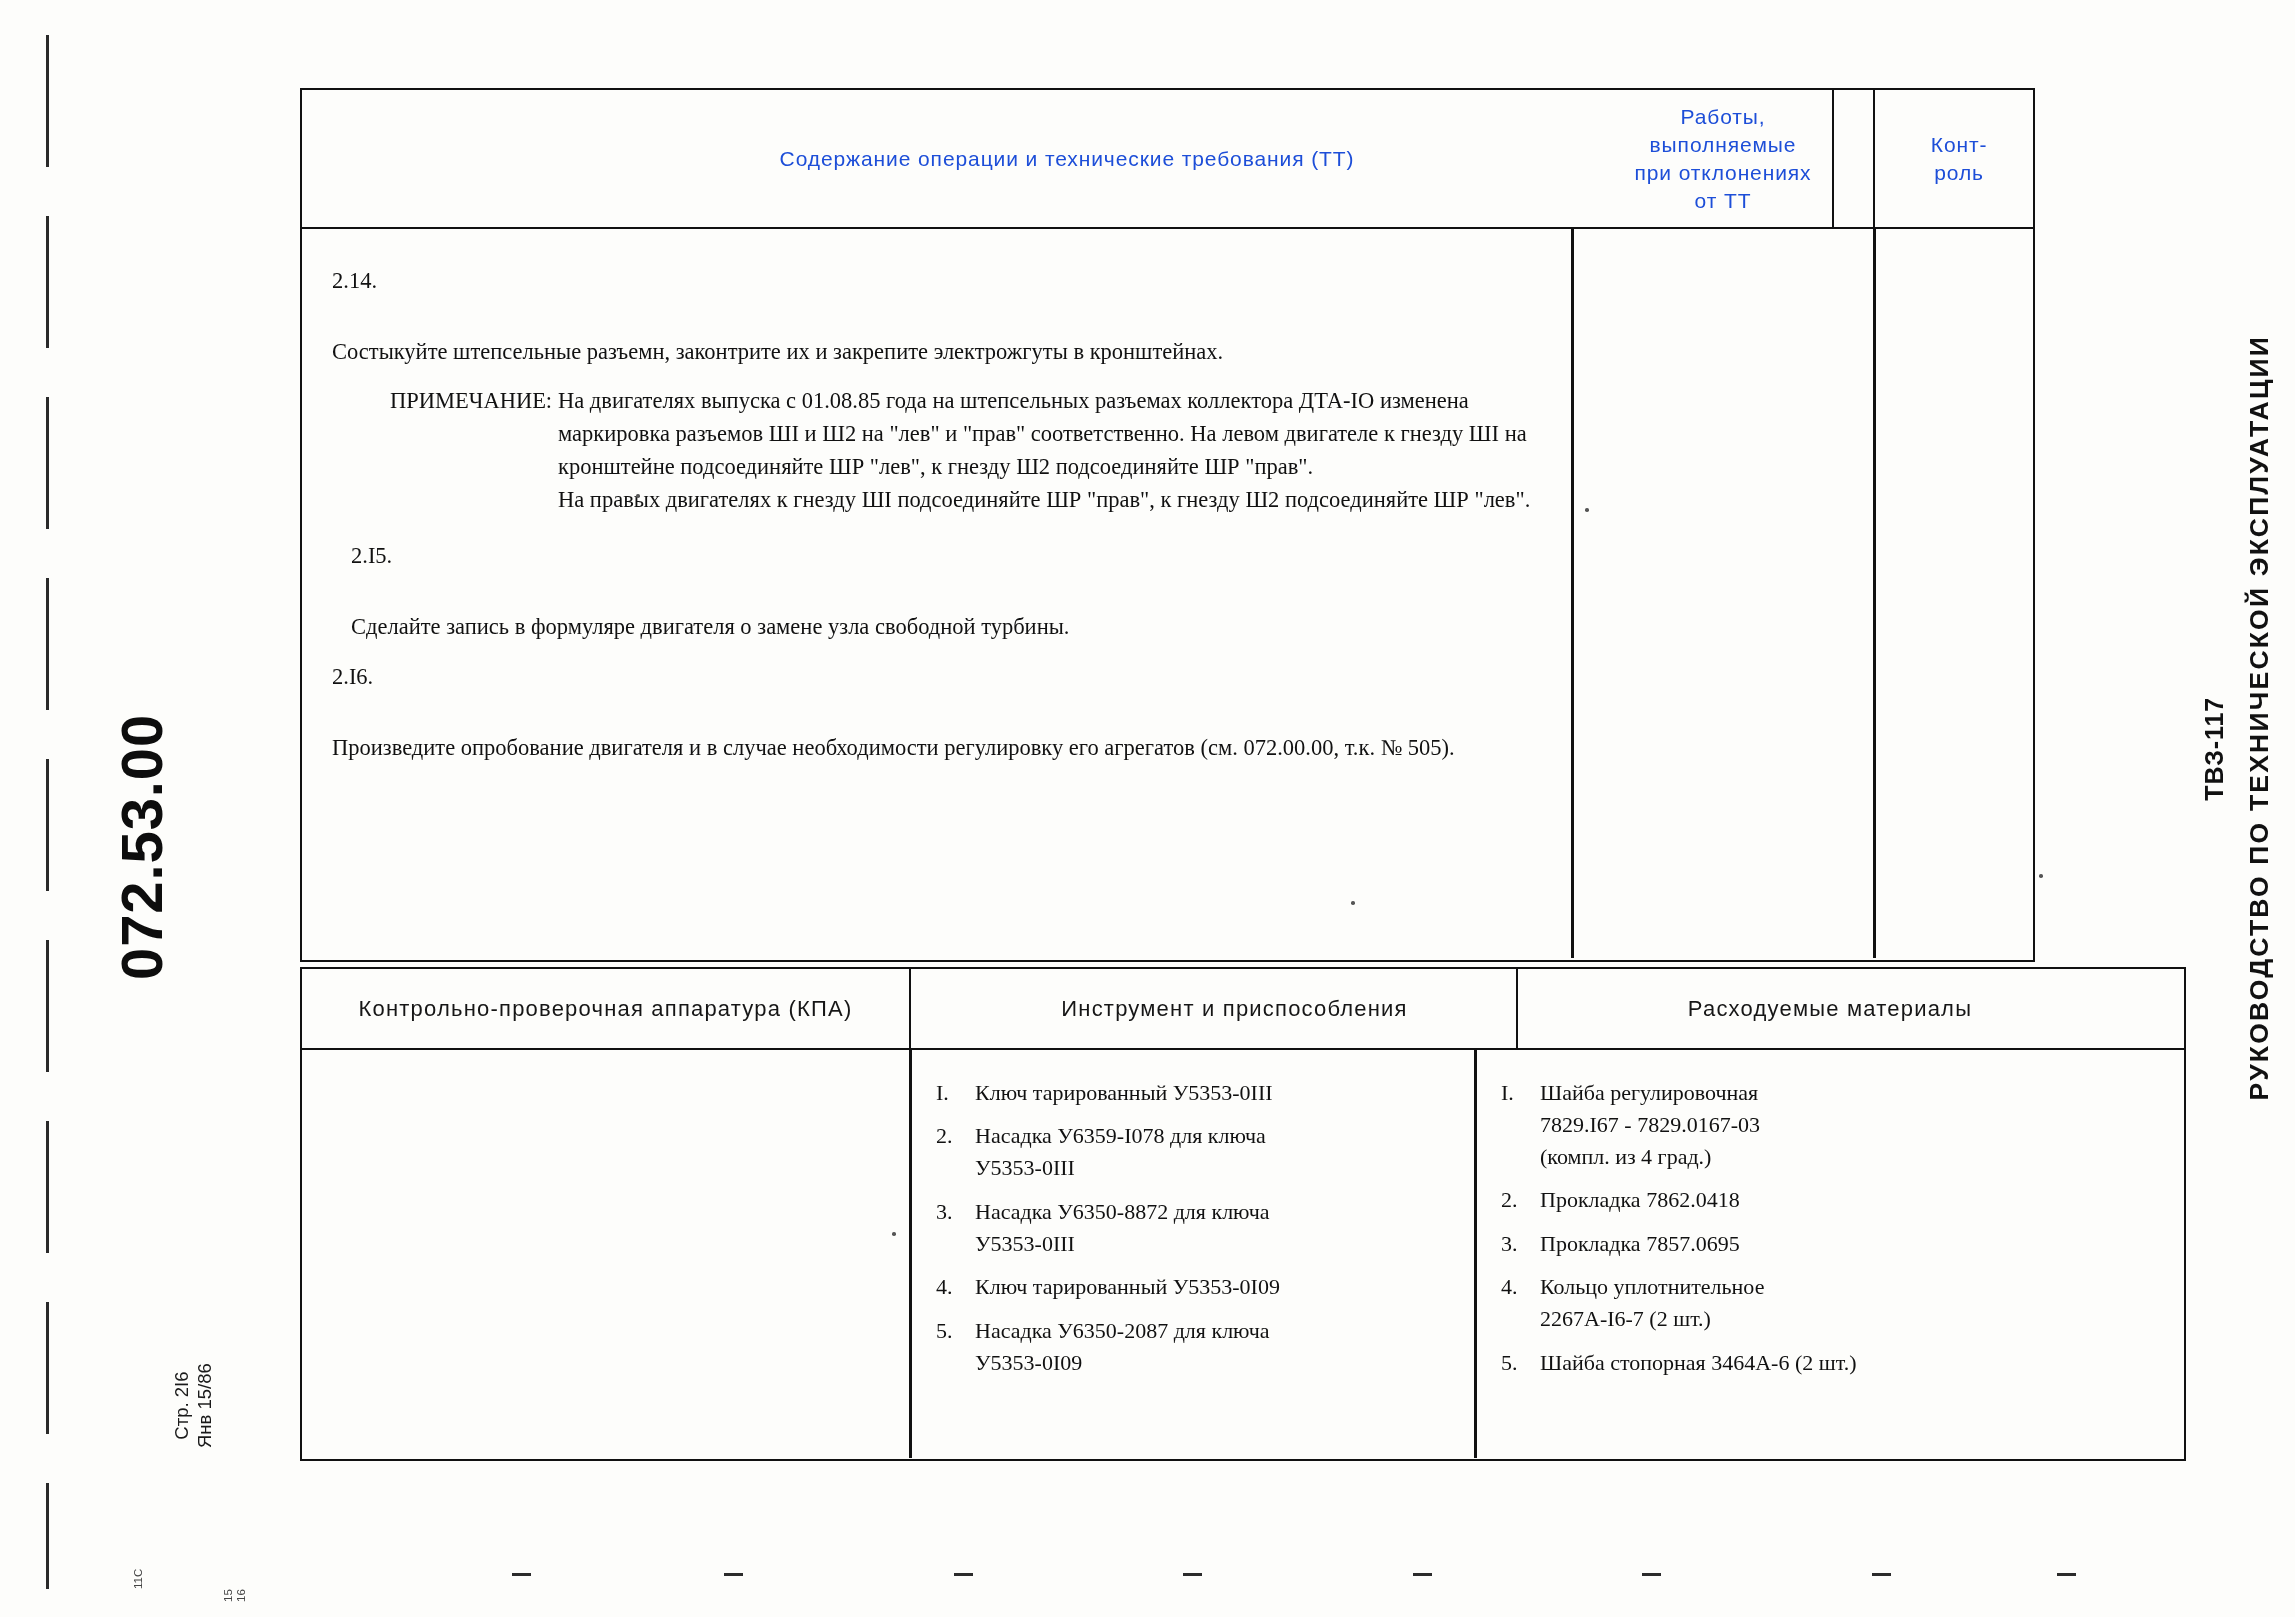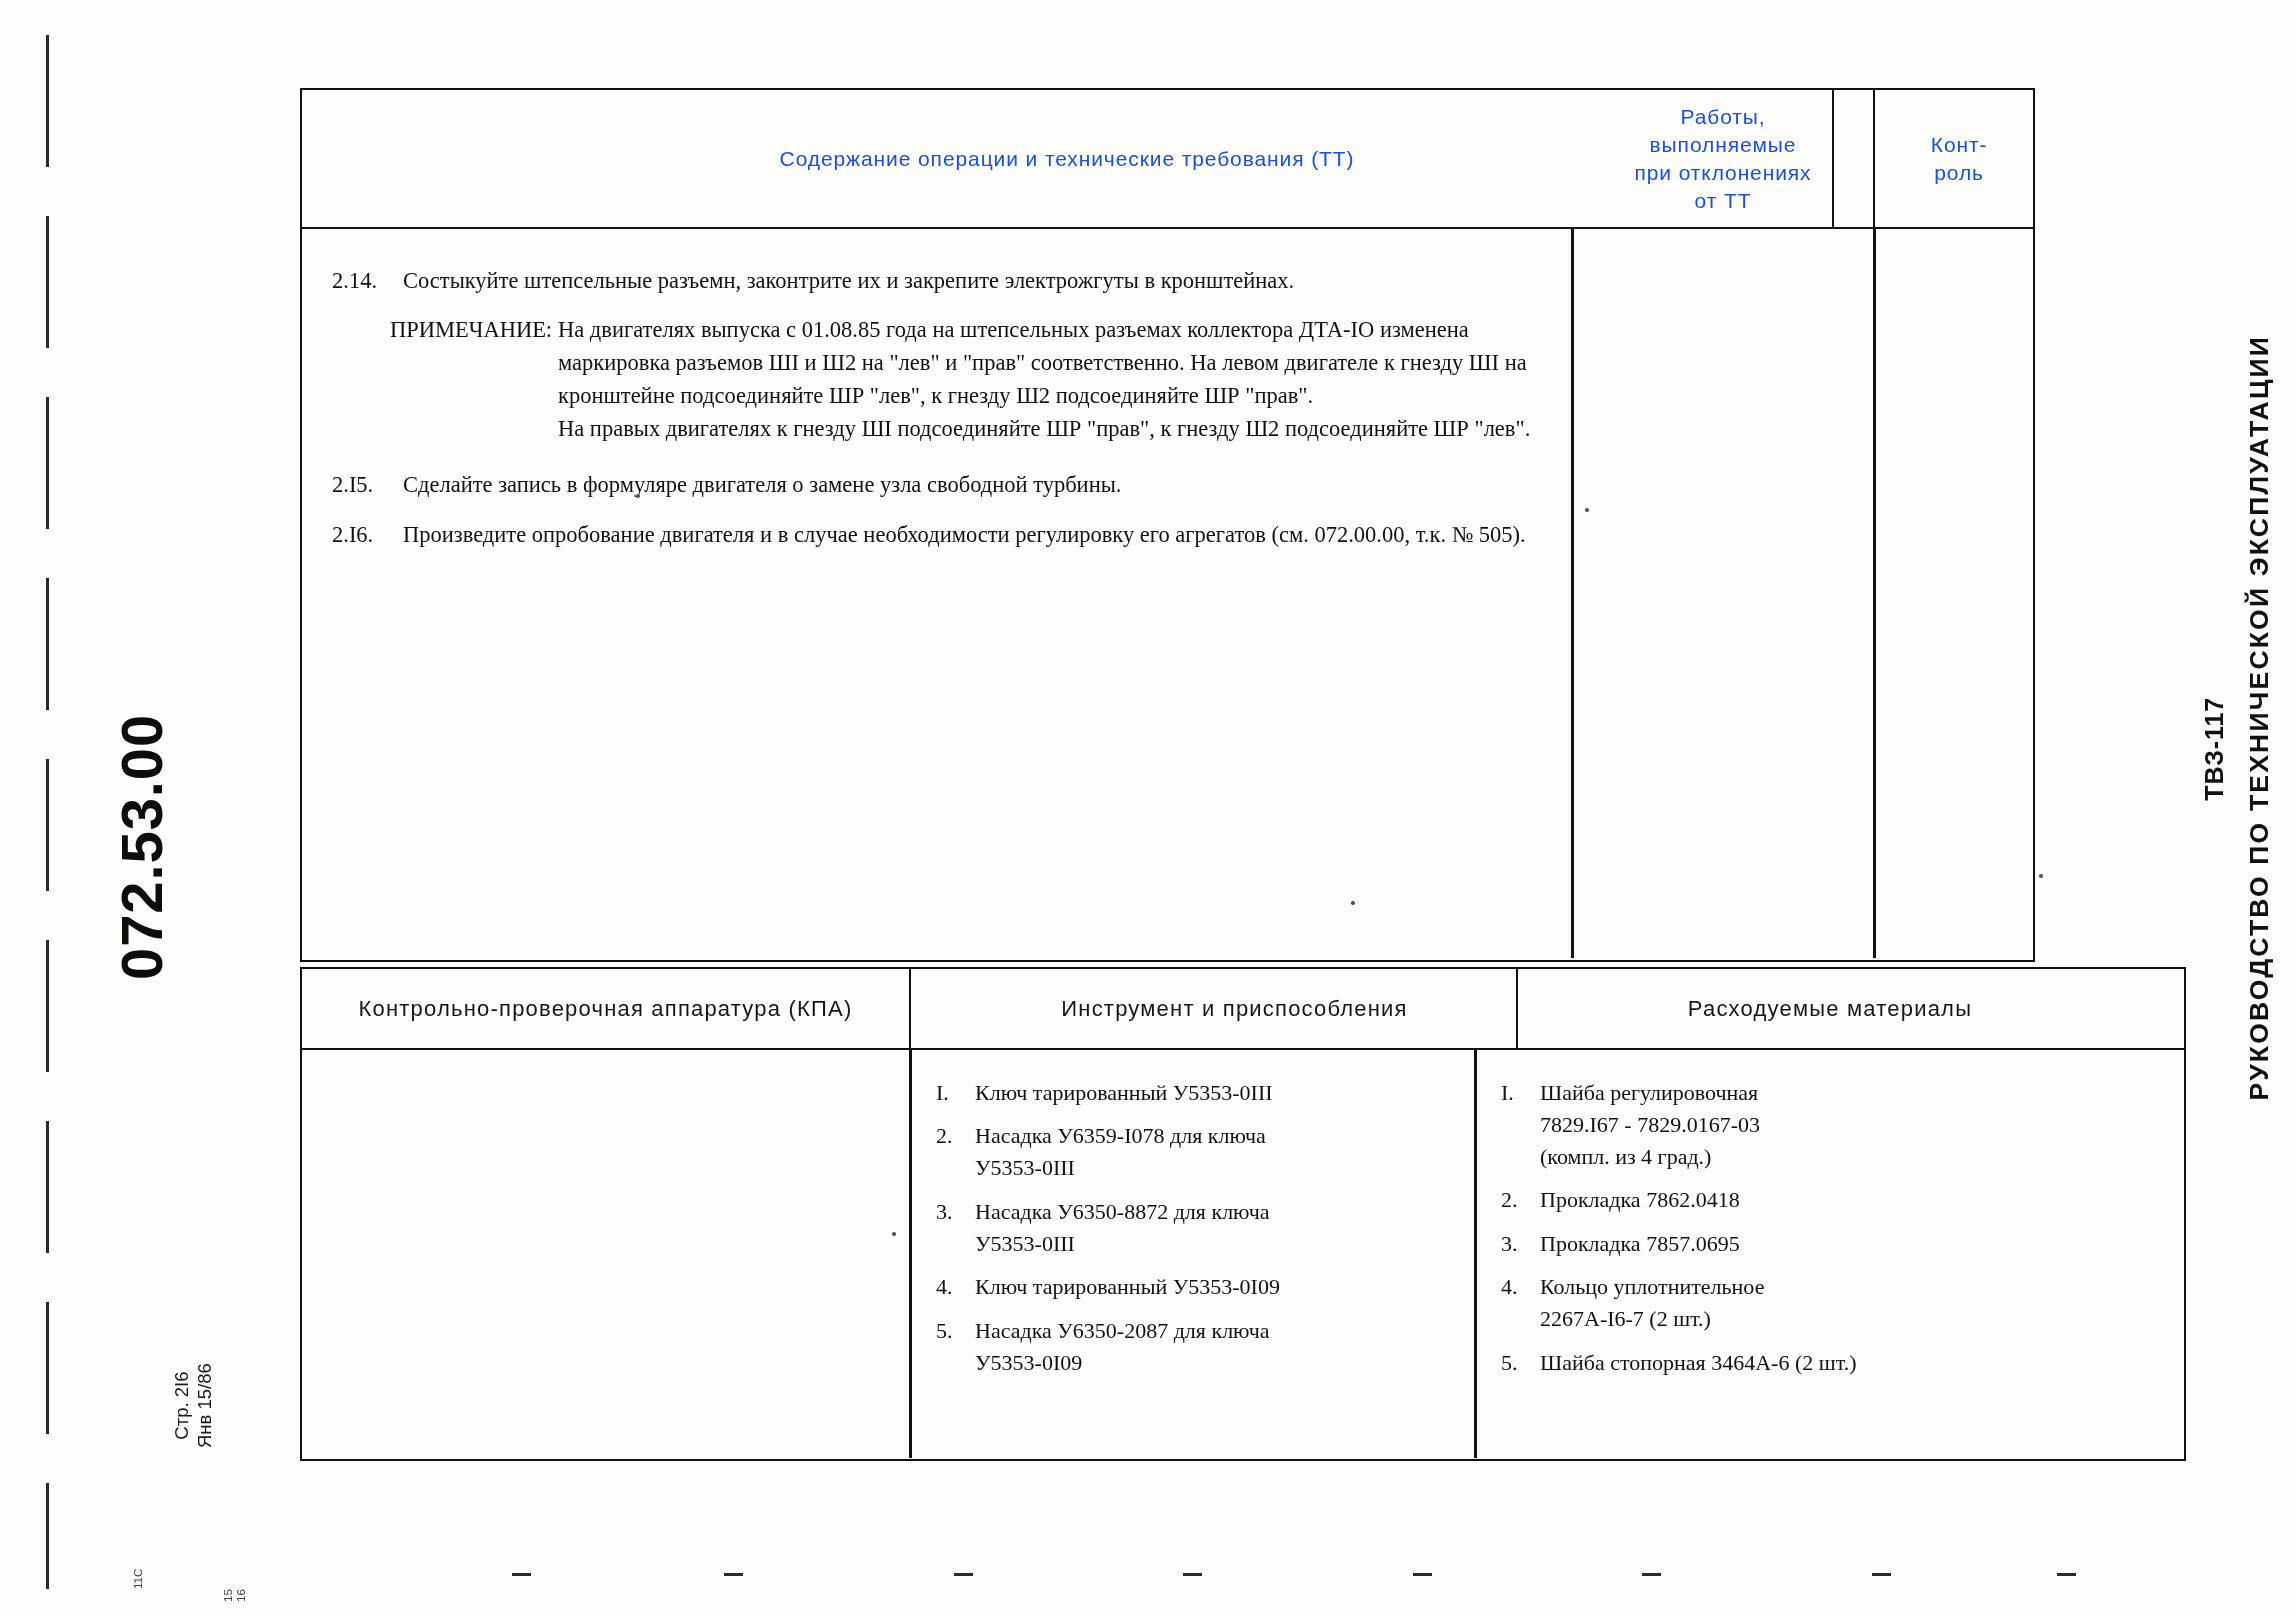--- a/index.html
+++ b/index.html
@@ -173,20 +173,21 @@
     padding: 35px 30px 0 30px;
     box-sizing: border-box;
     font-family: "Liberation Serif", serif;
     font-size: 22.5px;
     line-height: 33px;
     color: #111;
   }
   .item {
     display: flex;
     margin-bottom: 16px;
+    flex-direction: column;
   }
   .item .num {
     flex: 0 0 71px;
     white-space: nowrap;
   }
   .item .txt {
     flex: 1 1 auto;
   }
   .note {
     display: flex;
@@ -335,21 +336,21 @@
         </div>
 
         <div class="note">
           <div class="lbl">ПРИМЕЧАНИЕ:</div>
           <div class="body">
             <p>На двигателях выпуска с 01.08.85 года на штепсельных разъемах коллектора ДТА-IО изменена маркировка разъемов ШI и Ш2 на "лев" и "прав" соответственно. На левом двигателе к гнезду ШI на кронштейне подсоединяйте ШР "лев", к гнезду Ш2 подсоединяйте ШР "прав".</p>
             <p>На правых двигателях к гнезду ШI подсоединяйте ШР "прав", к гнезду Ш2 подсоединяйте ШР "лев".</p>
           </div>
         </div>
 
-        <div class="item" style="margin-top:23px;">
+        <div class="item" style="margin-top:23px;margin-left:19px;">
           <div class="num">2.I5.</div>
           <div class="txt">Сделайте запись в формуляре двигателя о замене узла свободной турбины.</div>
         </div>
 
         <div class="item" style="margin-top:17px;">
           <div class="num">2.I6.</div>
           <div class="txt">Произведите опробование двигателя и в случае необходимости регулировку его агрегатов (см. 072.00.00, т.к. № 505).</div>
         </div>
 
       </div>

